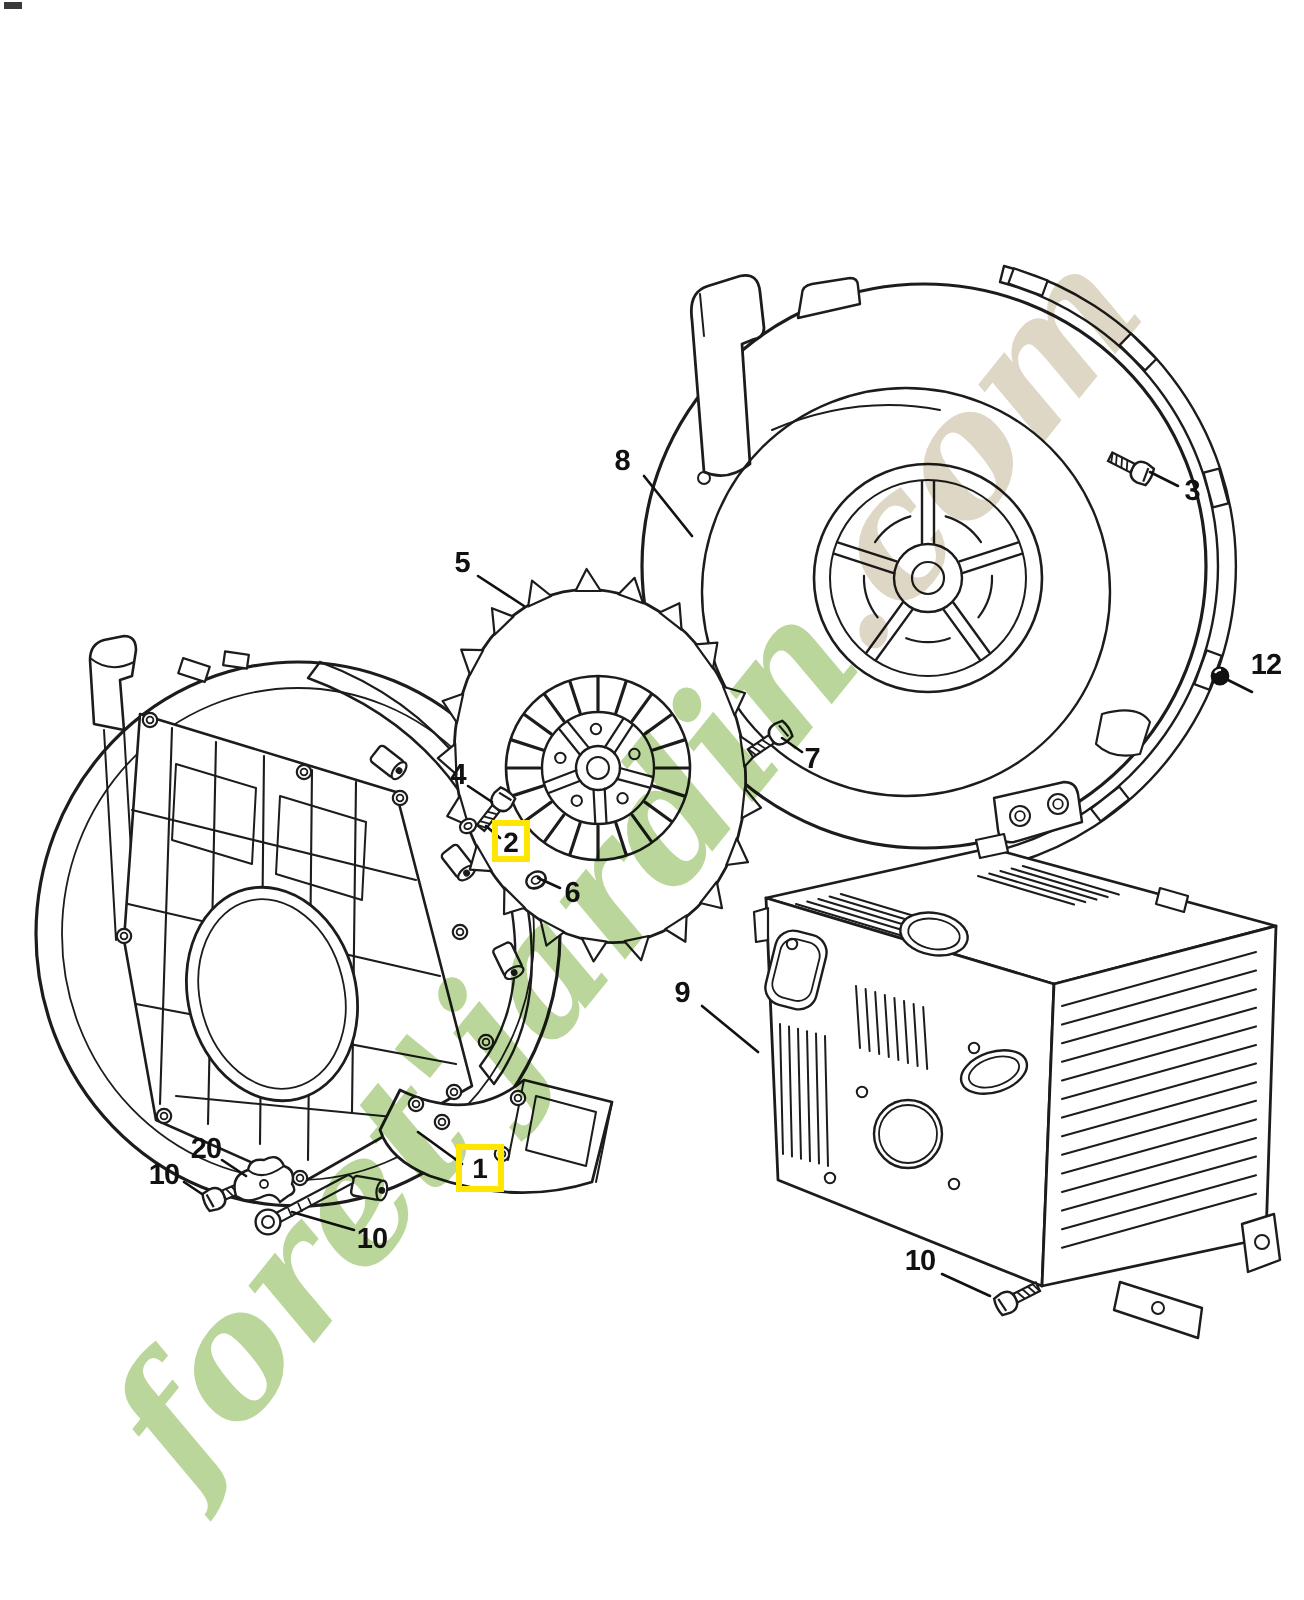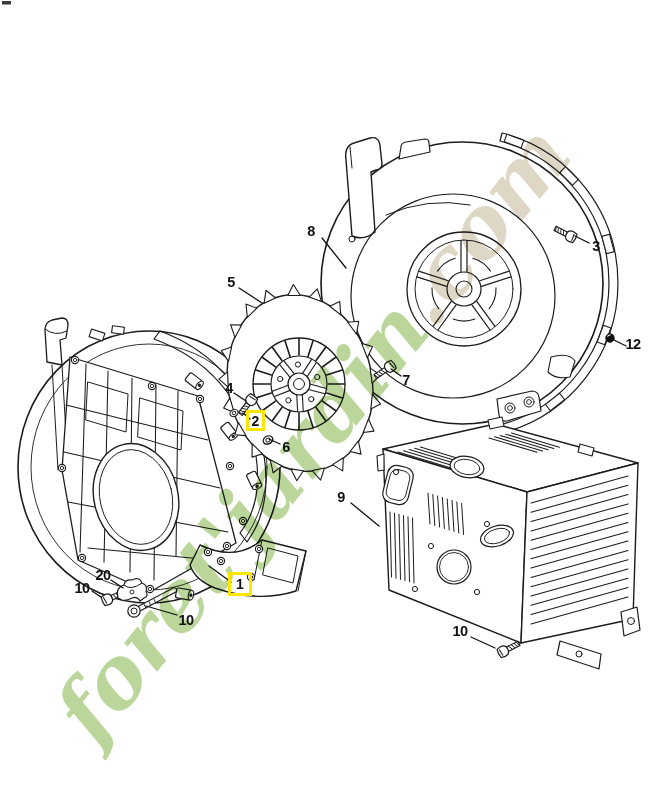--- a/index.html
+++ b/index.html
@@ -325,21 +325,21 @@
     <circle cx="1" cy="3" r="2" fill="none" stroke="#1c1c1c" stroke-width="0.9"></circle>
   </g>
 
   <path d="M322,238 L346,268 M589,243 L575,236 M626,346 L612,339 M239,288 L262,303 M234,393 L246,401 M243,413 L250,419 M280,444 L269,439 M401,376 L391,369 M351,503 L379,526 M209,566 L231,582 M111,580 L123,588 M92,591 L101,597 M177,615 L146,606 M471,637 L495,648" fill="none" stroke="#111" stroke-width="1.3" stroke-linecap="round"></path>
 </svg>
 
   <div class="watermark"><span class="wm-name">foret'jardin</span><span class="wm-tld">.com</span></div>
 
   <div class="callout" style="left:311px;top:231px">8</div>
   <div class="callout" style="left:596px;top:246px">3</div>
-  <div class="callout" style="left:633px;top:344px">12</div>
+  <div class="callout" style="left:633px;top:333px">12</div>
   <div class="callout" style="left:231px;top:282px">5</div>
   <div class="callout" style="left:229px;top:388px">4</div>
   <div class="hl" style="left:246px;top:410px;width:13px;height:15px">
       <span>2</span>
     </div>
   <div class="callout" style="left:286px;top:447px">6</div>
   <div class="callout" style="left:406px;top:380px">7</div>
   <div class="callout" style="left:341px;top:497px">9</div>
   <div class="hl" style="left:228px;top:572px;width:18px;height:18px">
       <span>1</span>

